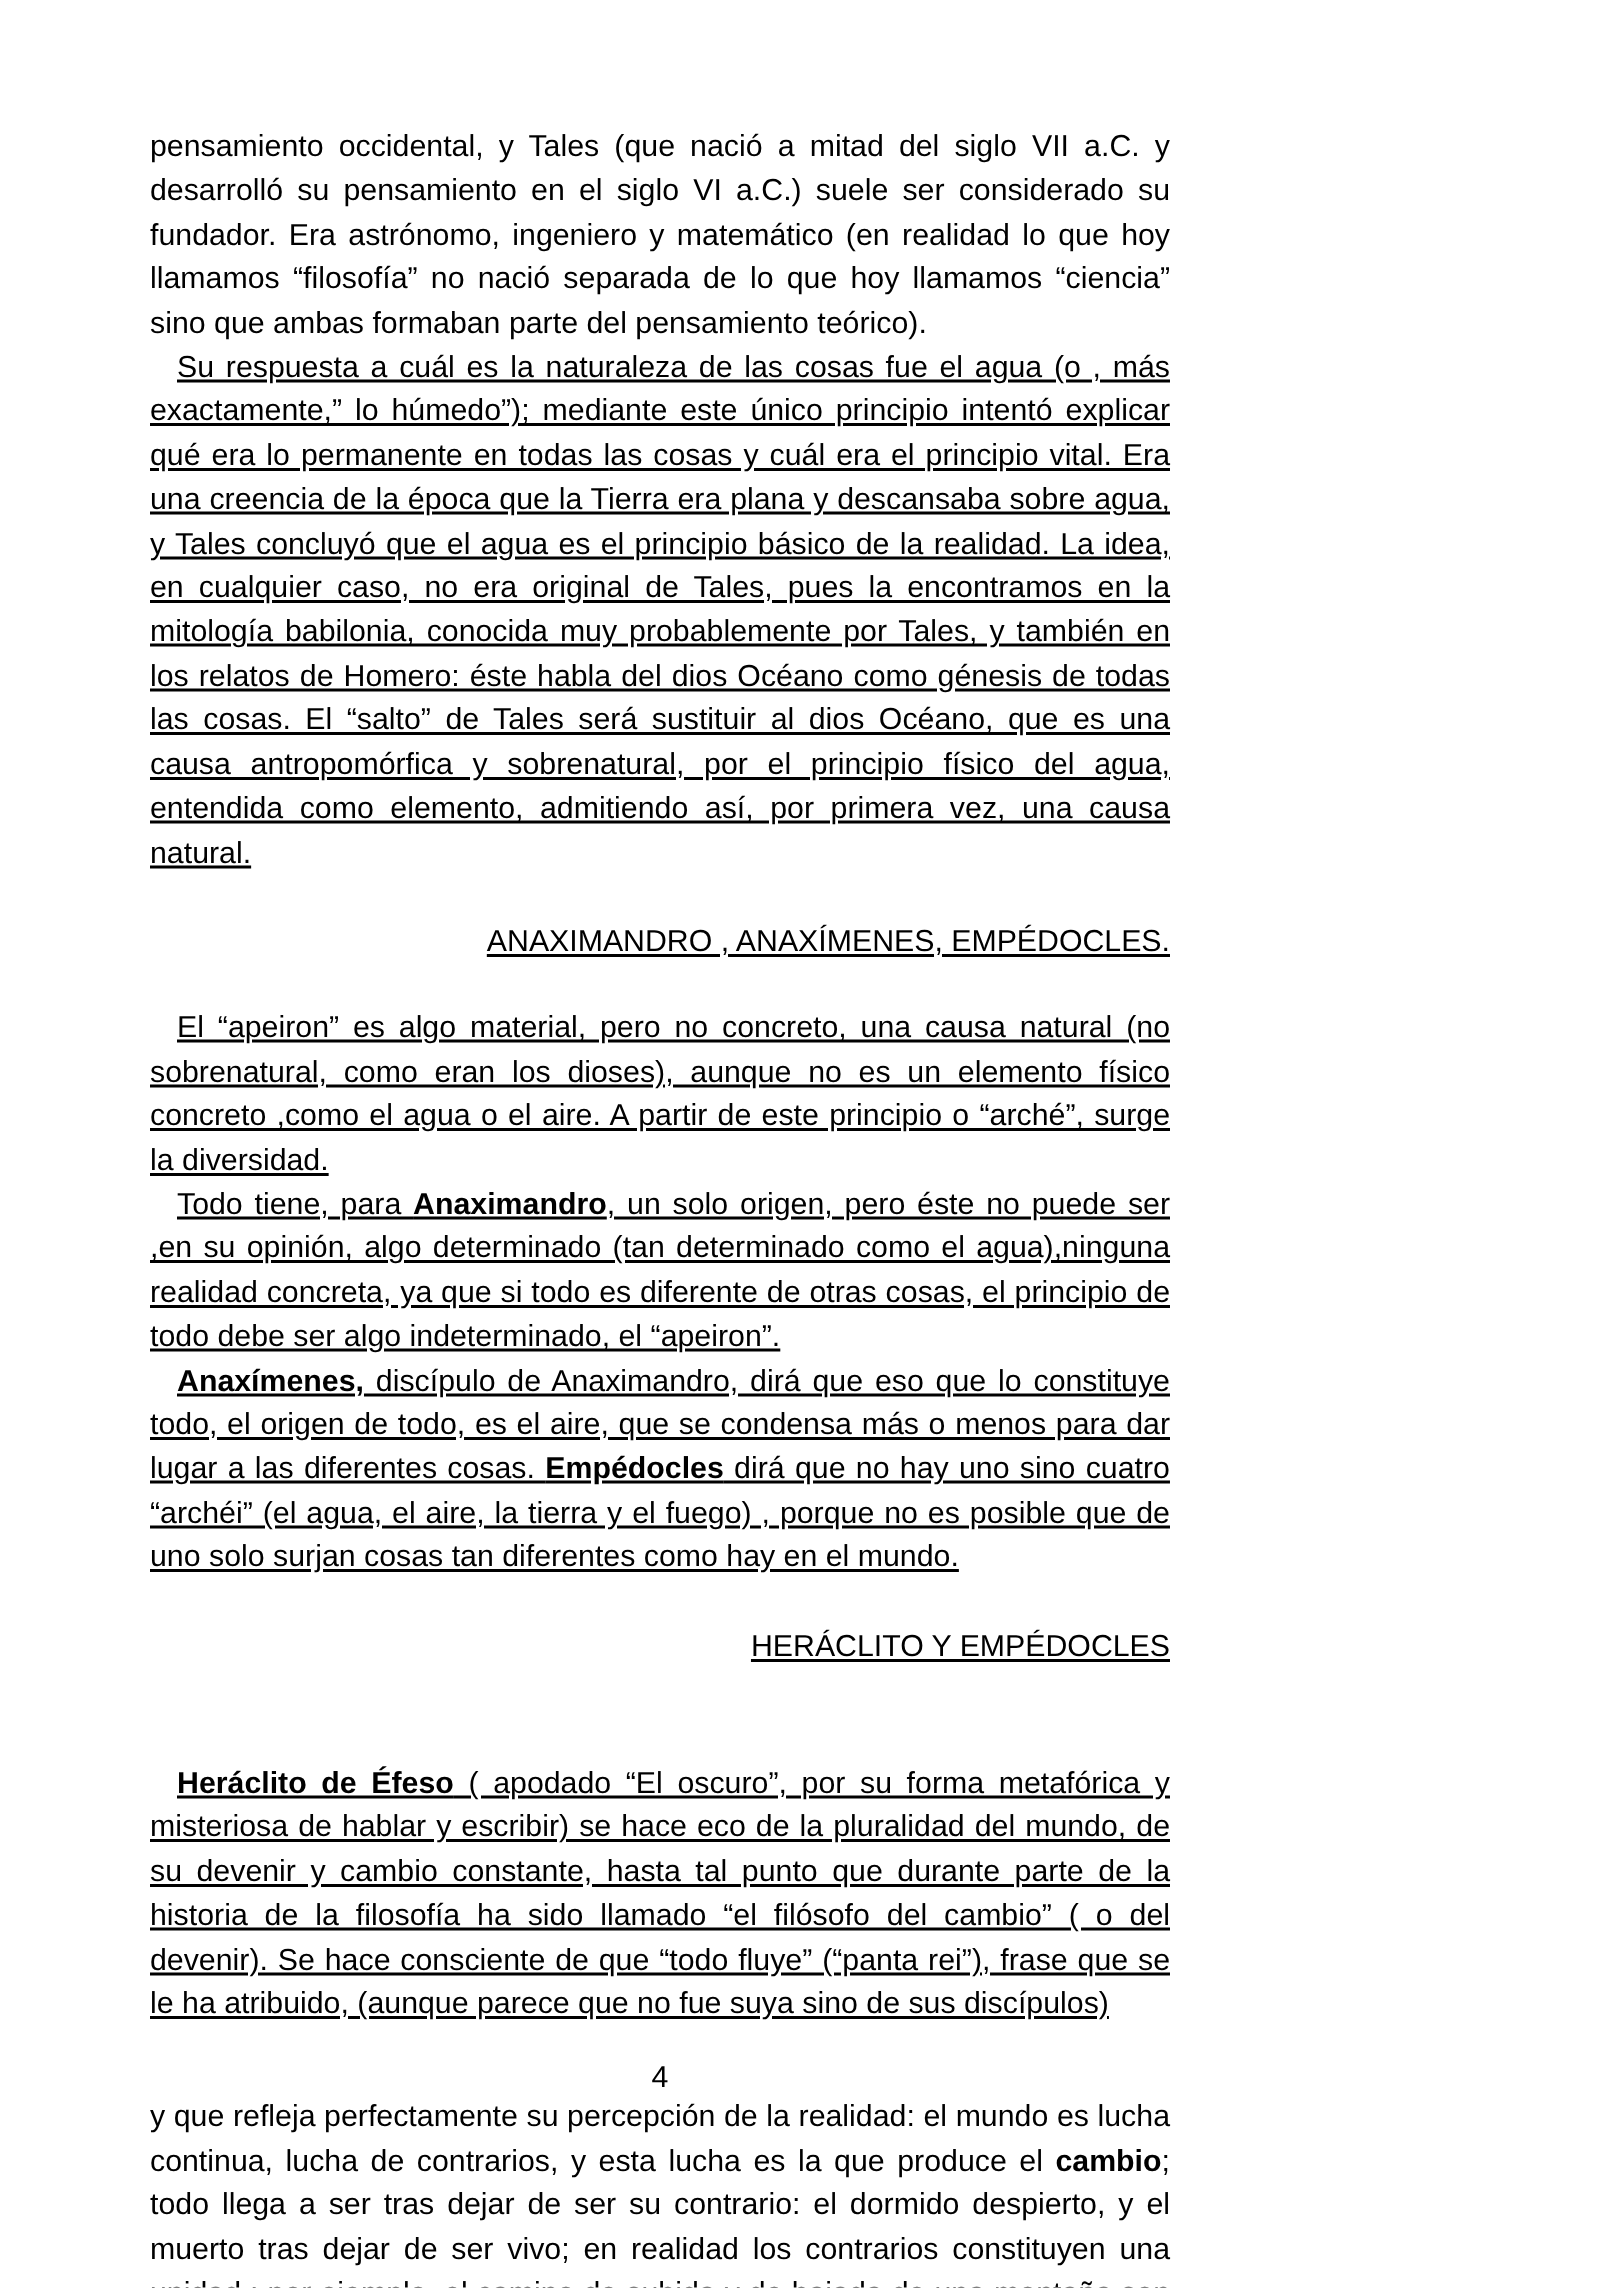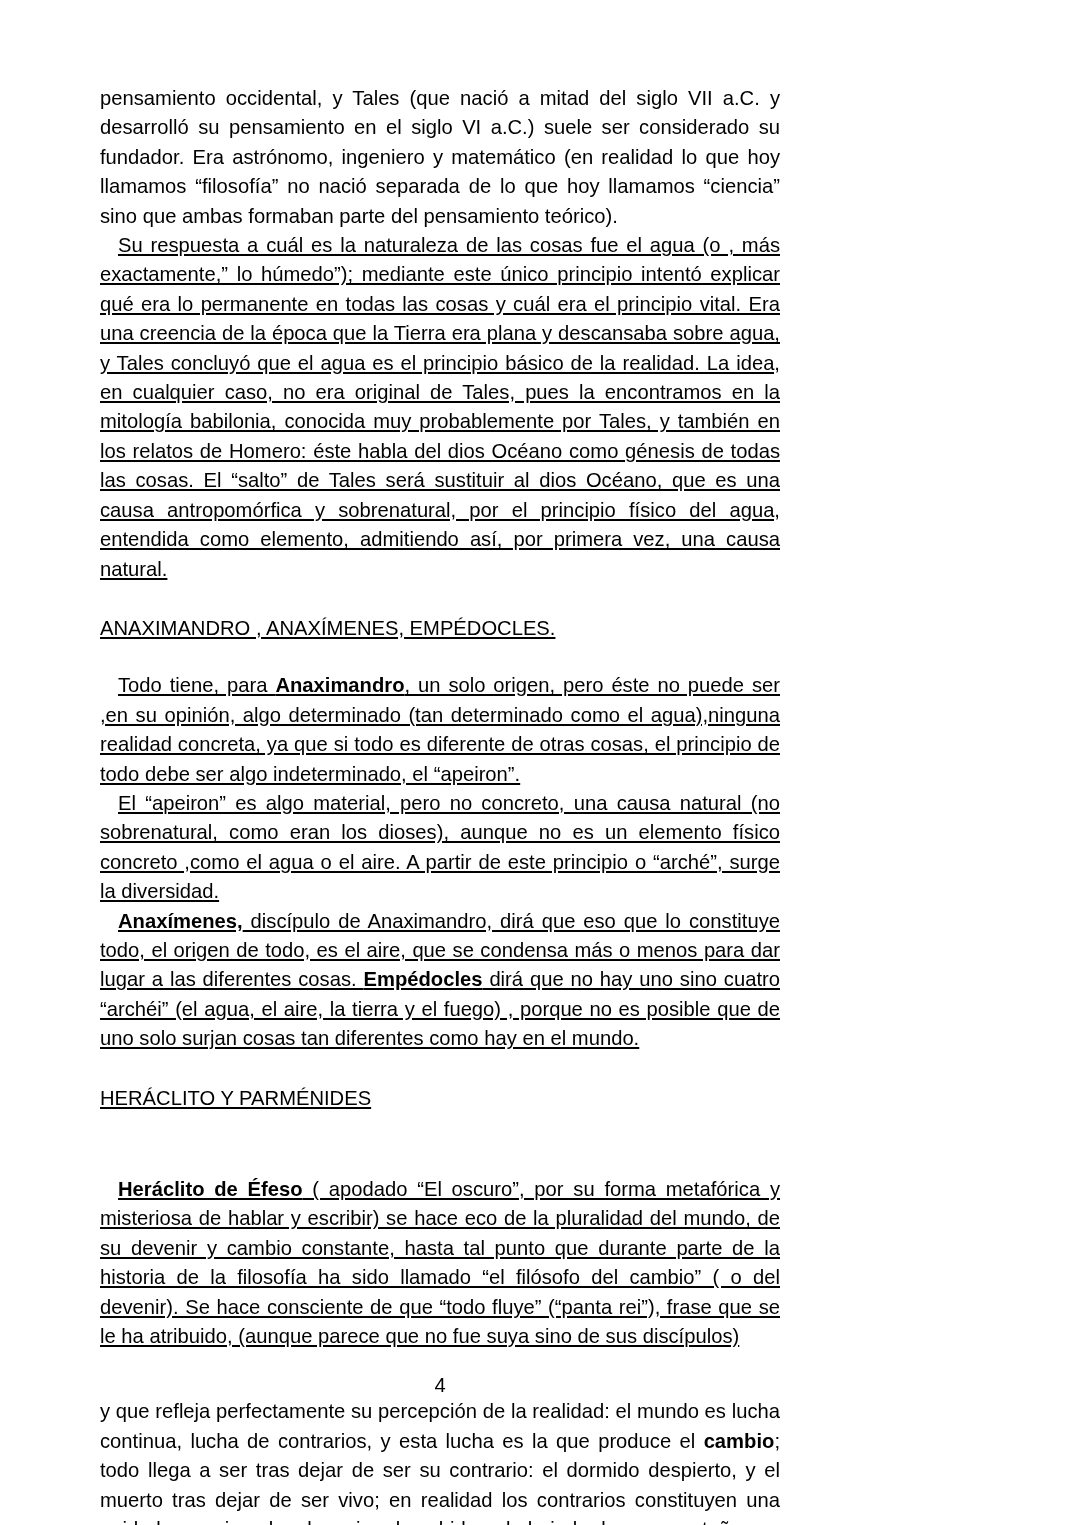--- a/index.html
+++ b/index.html
@@ -32,21 +32,21 @@
     word-spacing: 0px;
   }
   .para-indent {
     text-indent: 18px;
     text-decoration: underline;
   }
   .heading {
     font-size: 20.2px;
     line-height: 29.4px;
     margin: 0;
-    text-align: left;
+    text-align: right;
     display: block;
   }
   .heading span.h-underline {
     text-decoration: underline;
     text-underline-offset: 2px;
   }
   .gap-sm { height: 28px; }
   .gap-md { height: 30px; }
   .gap-lg { height: 31px; }
   .gap-xs { height: 22px; }
@@ -67,29 +67,29 @@
   <p class="body-text">pensamiento occidental, y Tales (que nació a mitad del siglo VII a.C. y desarrolló su pensamiento en el siglo VI a.C.) suele ser considerado su fundador. Era astrónomo, ingeniero y matemático (en realidad lo que hoy llamamos “filosofía” no nació separada de lo que hoy llamamos “ciencia” sino que ambas formaban parte del pensamiento teórico).</p>
 
   <p class="body-text para-indent"><span>Su respuesta a cuál es la naturaleza de las cosas fue el agua (o , más exactamente,” lo húmedo”); mediante este único principio intentó explicar qué era lo permanente en todas las cosas y cuál era el principio vital. Era una creencia de la época que la Tierra era plana y descansaba sobre agua, y Tales concluyó que el agua es el principio básico de la realidad. La idea, en cualquier caso, no era original de Tales, pues la encontramos en la mitología babilonia, conocida muy probablemente por Tales, y también en los relatos de Homero: éste habla del dios Océano como génesis de todas las cosas. El “salto” de Tales será sustituir al dios Océano, que es una causa antropomórfica y sobrenatural, por el principio físico del agua, entendida como elemento, admitiendo así, por primera vez, una causa natural.</span></p>
 
   <div class="gap-md"></div>
 
   <p class="heading"><span class="h-underline">ANAXIMANDRO , ANAXÍMENES, EMPÉDOCLES.</span></p>
 
   <div class="gap-sm"></div>
 
+  <p class="body-text para-indent"><span>El “apeiron” es algo material, pero no concreto, una causa natural (no sobrenatural, como eran los dioses), aunque no es un elemento físico concreto ,como el agua o el aire. A partir de este principio o “arché”, surge la diversidad.</span></p>
+
   <p class="body-text para-indent"><span>Todo tiene, para </span><b>Anaximandro</b><span>, un solo origen, pero éste no puede ser ,en su opinión, algo determinado (tan determinado como el agua),ninguna realidad concreta, ya que si todo es diferente de otras cosas, el principio de todo debe ser algo indeterminado, el “apeiron”.</span></p>
-
-  <p class="body-text para-indent"><span>El “apeiron” es algo material, pero no concreto, una causa natural (no sobrenatural, como eran los dioses), aunque no es un elemento físico concreto ,como el agua o el aire. A partir de este principio o “arché”, surge la diversidad.</span></p>
 
   <p class="body-text para-indent"><b>Anaxímenes,</b><span> discípulo de Anaximandro, dirá que eso que lo constituye todo, el origen de todo, es el aire, que se condensa más o menos para dar lugar a las diferentes cosas. </span><b>Empédocles</b><span> dirá que no hay uno sino cuatro “archéi” (el agua, el aire, la tierra y el fuego) , porque no es posible que de uno solo surjan cosas tan diferentes como hay en el mundo.</span></p>
 
   <div class="gap-md"></div>
 
-  <p class="heading"><span class="h-underline">HERÁCLITO Y PARMÉNIDES</span></p>
+  <p class="heading"><span class="h-underline">HERÁCLITO Y EMPÉDOCLES</span></p>
 
   <div class="gap-lg"></div>
 
 
   <div class="gap-lg"></div>
 
   <p class="body-text para-indent"><b>Heráclito de Éfeso</b><span> ( apodado “El oscuro”, por su forma metafórica y misteriosa de hablar y escribir) se hace eco de la pluralidad del mundo, de su devenir y cambio constante, hasta tal punto que durante parte de la historia de la filosofía ha sido llamado “el filósofo del cambio” ( o del devenir). Se hace consciente de que “todo fluye” (“panta rei”), frase que se le ha atribuido, (aunque parece que no fue suya sino de sus discípulos)</span></p>
 
   <div class="gap-xs"></div>
 

